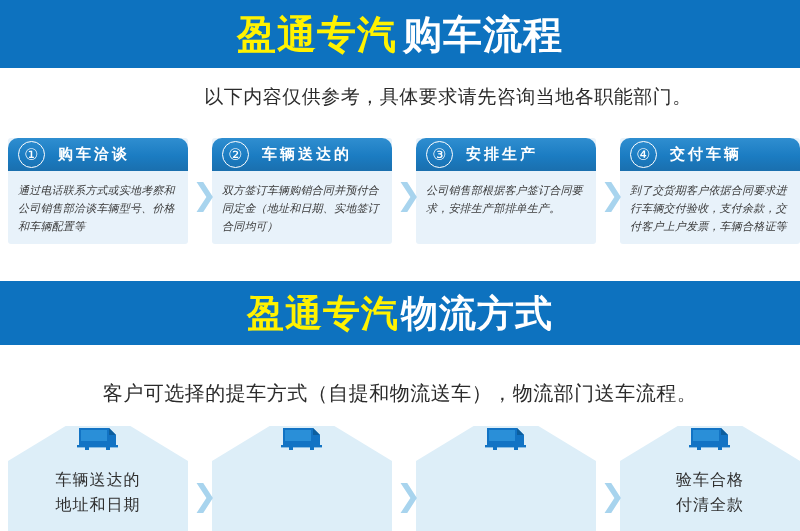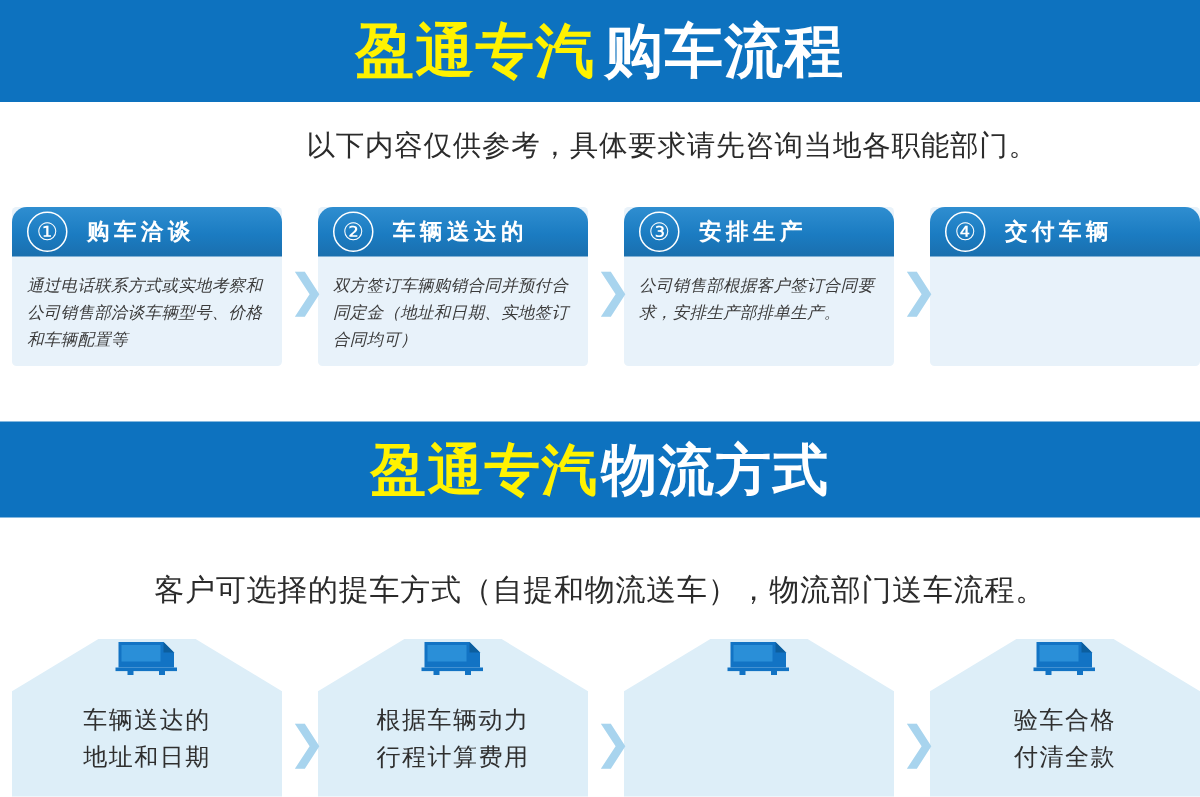--- a/index.html
+++ b/index.html
@@ -147,20 +147,21 @@
         <div class="step-title">安排生产</div>
       </div>
       <div class="step-body">公司销售部根据客户签订合同要求，安排生产部排单生产。</div>
     </div>
 
     <div class="step">
       <div class="step-head">
         <div class="step-num">④</div>
         <div class="step-title">交付车辆</div>
       </div>
+      <div class="step-body">到了交货期客户依据合同要求进行车辆交付验收，支付余款，交付客户上户发票，车辆合格证等</div>
     </div>
   </div>
 
   <div class="chev chev-s c1">❯</div>
   <div class="chev chev-s c2">❯</div>
   <div class="chev chev-s c3">❯</div>
 
   <div class="banner banner-2">
     <div class="banner-title">
       <span class="t-yellow">盈通专汽</span><span class="t-white">物流方式</span>
@@ -190,24 +191,20 @@
     <div class="lbox">
       <svg class="truck" viewBox="0 0 44 26">
         <path d="M3 2 H33 L40 9 V19 H3 Z" fill="#1273c4"></path>
         <path d="M33 2 L40 9 H33 Z" fill="#0c5e9e"></path>
         <rect x="5" y="4" width="26" height="11" fill="#2a8fd8"></rect>
         <rect x="1" y="19" width="41" height="2.4" fill="#1273c4"></rect>
         <rect x="9" y="21" width="4" height="3" fill="#1273c4"></rect>
         <rect x="30" y="21" width="4" height="3" fill="#1273c4"></rect>
       </svg>
       <div class="pent"></div>
-      <div class="lbox-text">
-        <div>根据车辆动力</div>
-        <div>行程计算费用</div>
-      </div>
     </div>
 
     <div class="lbox">
       <svg class="truck" viewBox="0 0 44 26">
         <path d="M3 2 H33 L40 9 V19 H3 Z" fill="#1273c4"></path>
         <path d="M33 2 L40 9 H33 Z" fill="#0c5e9e"></path>
         <rect x="5" y="4" width="26" height="11" fill="#2a8fd8"></rect>
         <rect x="1" y="19" width="41" height="2.4" fill="#1273c4"></rect>
         <rect x="9" y="21" width="4" height="3" fill="#1273c4"></rect>
         <rect x="30" y="21" width="4" height="3" fill="#1273c4"></rect>

